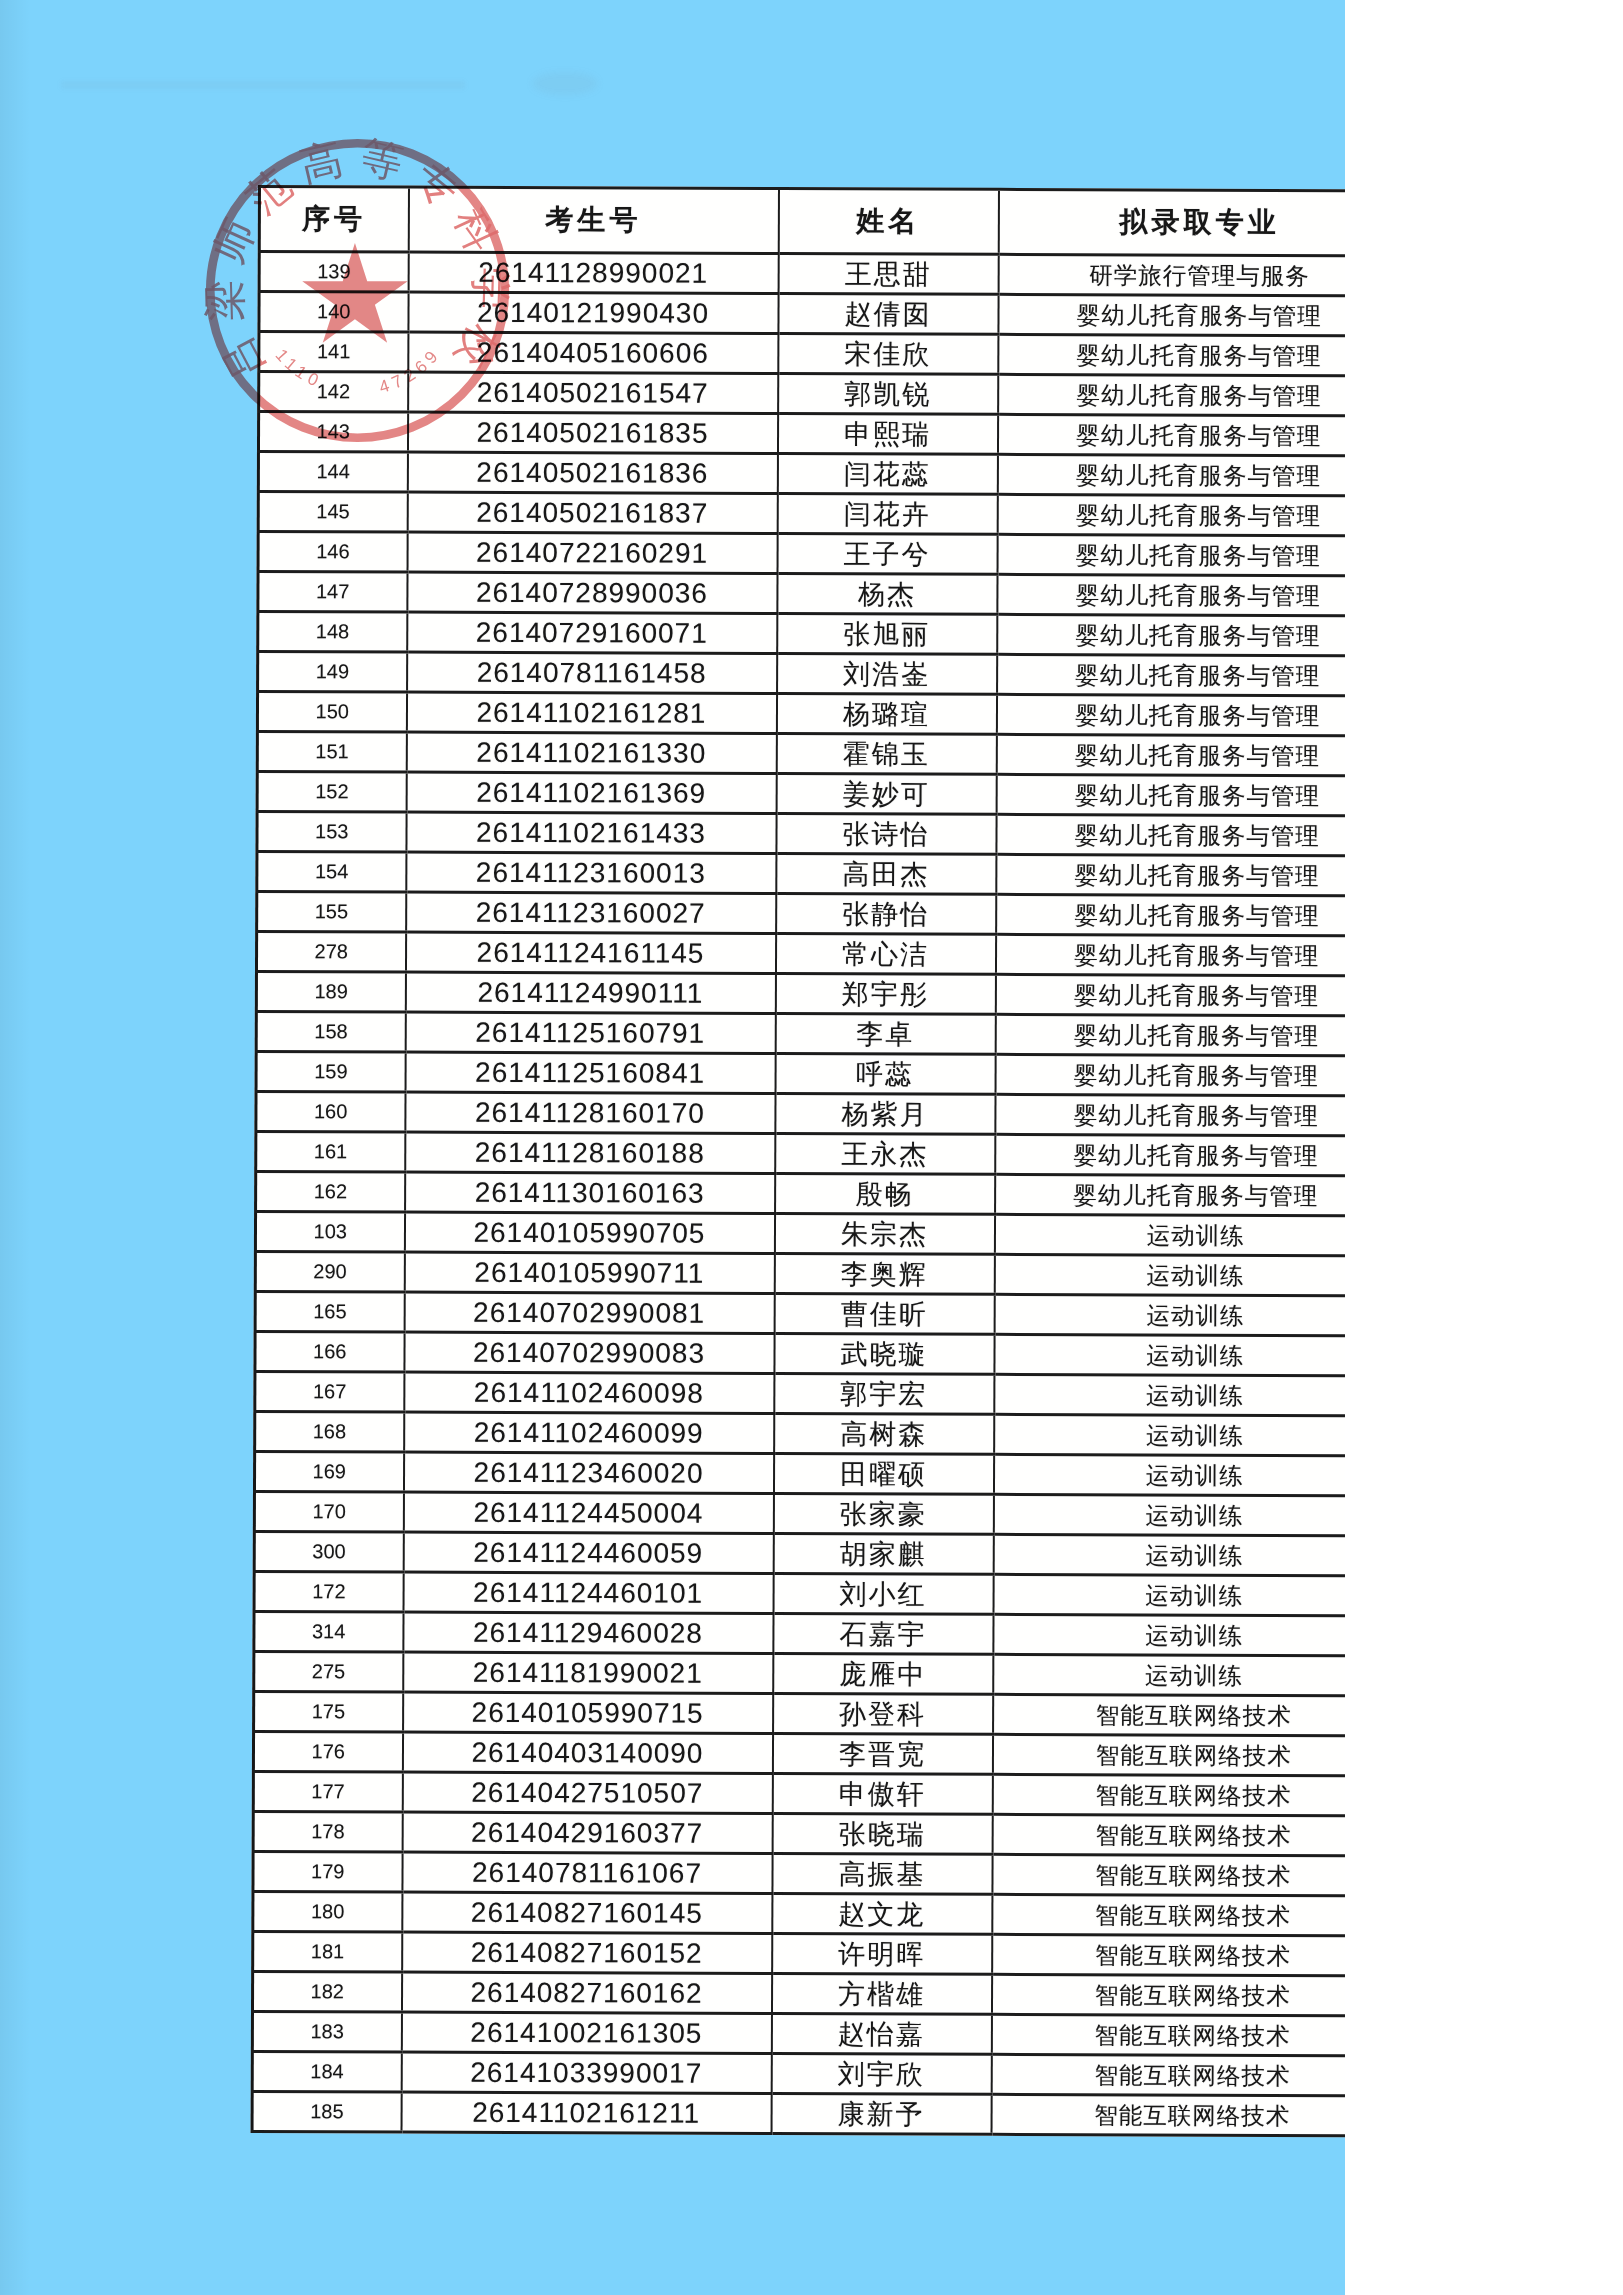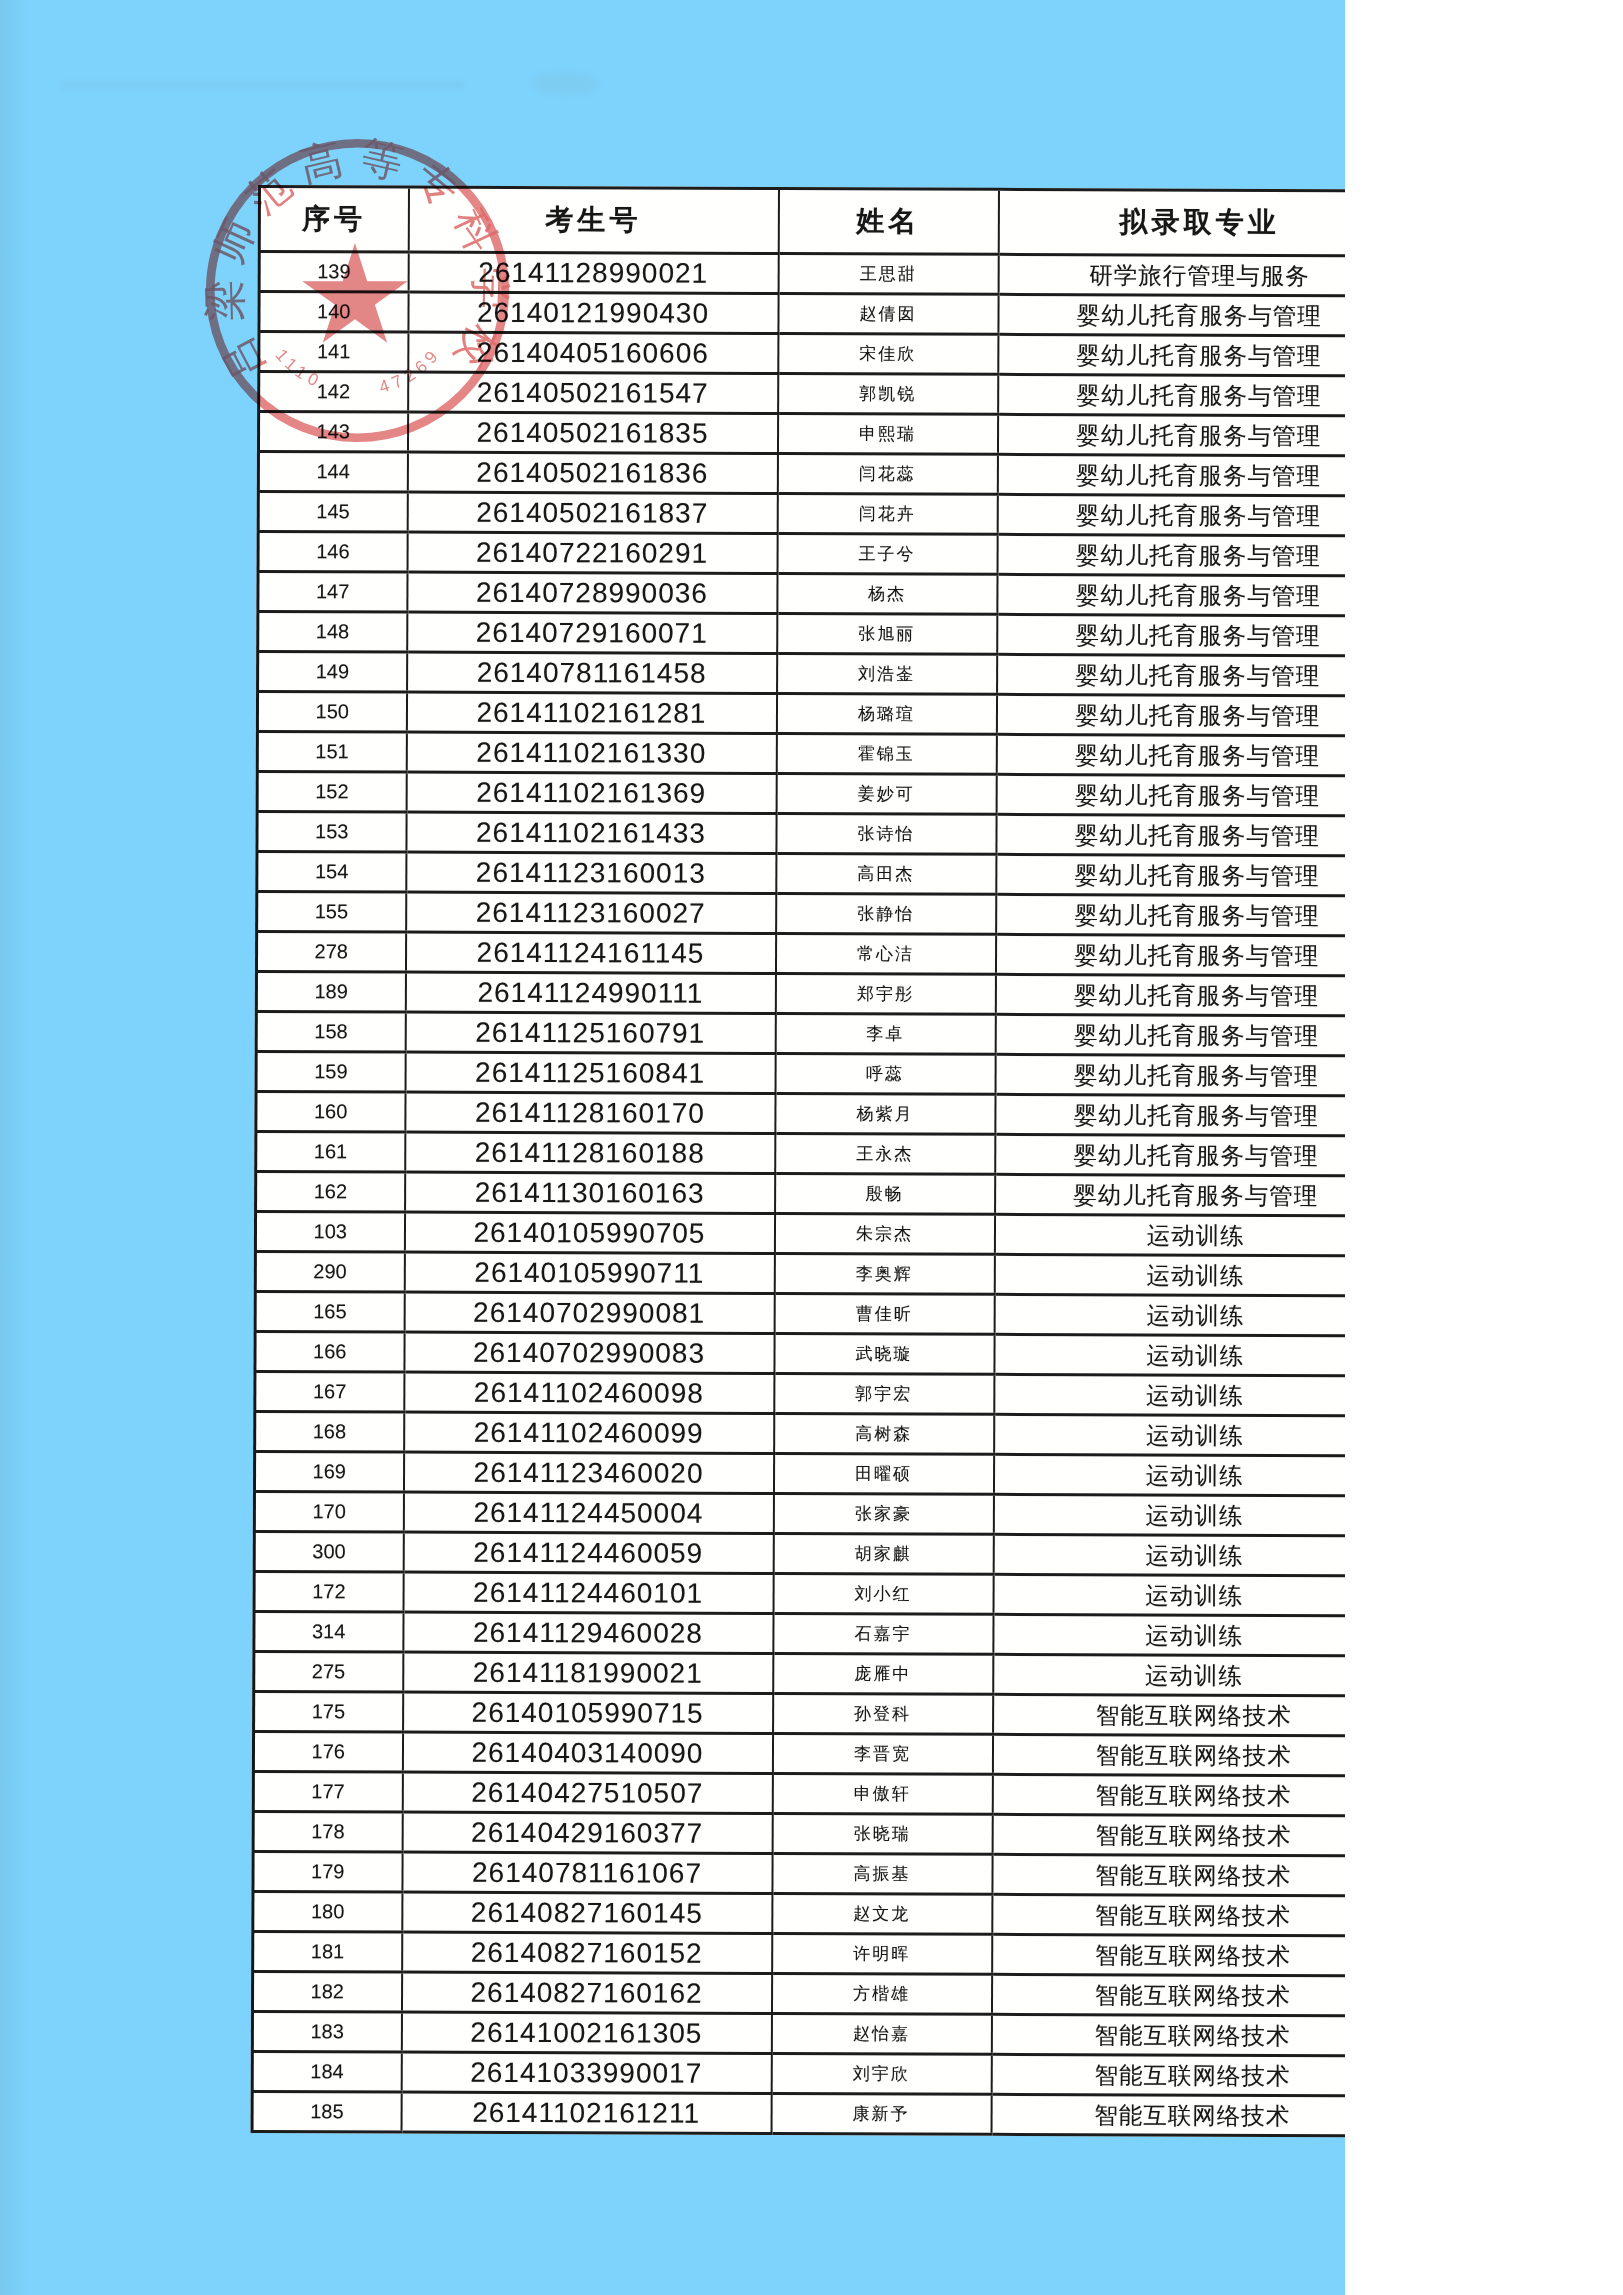--- a/index.html
+++ b/index.html
@@ -41,21 +41,21 @@
   }
   .doc-table thead th{
     height:62px;
     font-size:28px;
     font-weight:600;
     letter-spacing:4.1px;
   }
   .doc-table tbody td{height:37px;}
   .col-serial{font-family:"Liberation Sans", sans-serif;font-size:20px;font-weight:500;}
   .col-no{font-family:"Liberation Sans", sans-serif;font-size:28px;font-weight:500;letter-spacing:1px;}
-  .col-name{font-size:17px;letter-spacing:2px;}
+  .col-name{font-size:27px;letter-spacing:2px;}
   .col-major{font-size:23.5px;letter-spacing:1px;}
   
   .seal{
     position:absolute;
     left:199px;
     top:132px;
     width:317px;
     height:317px;
     opacity:.88;
     mix-blend-mode:multiply;

